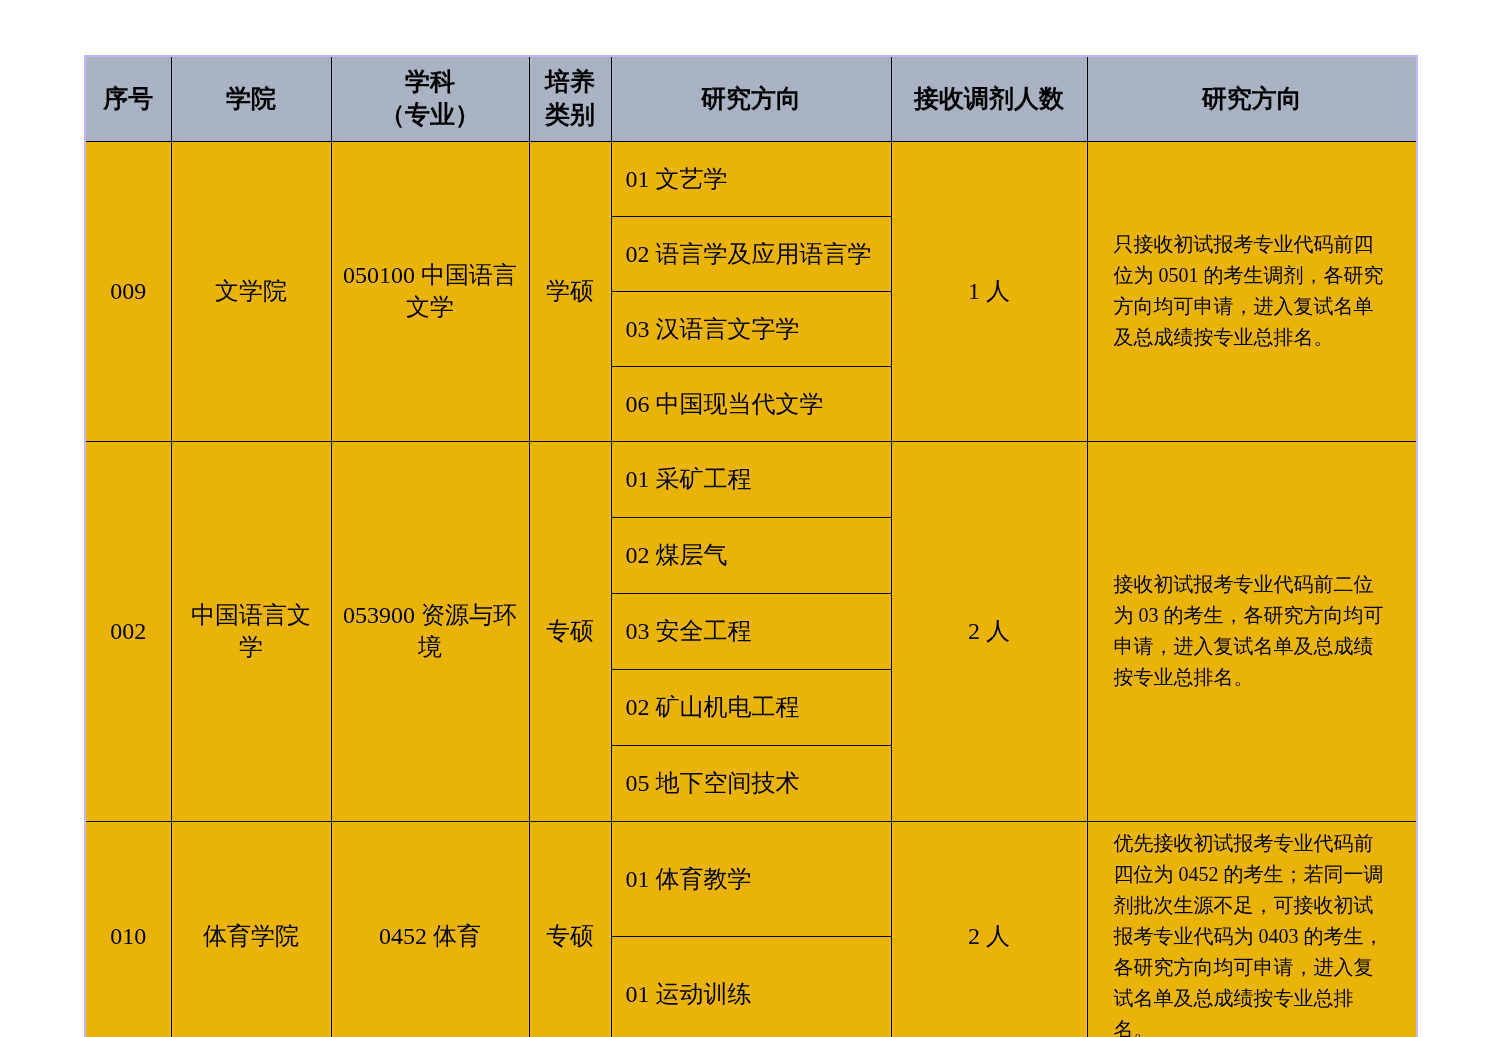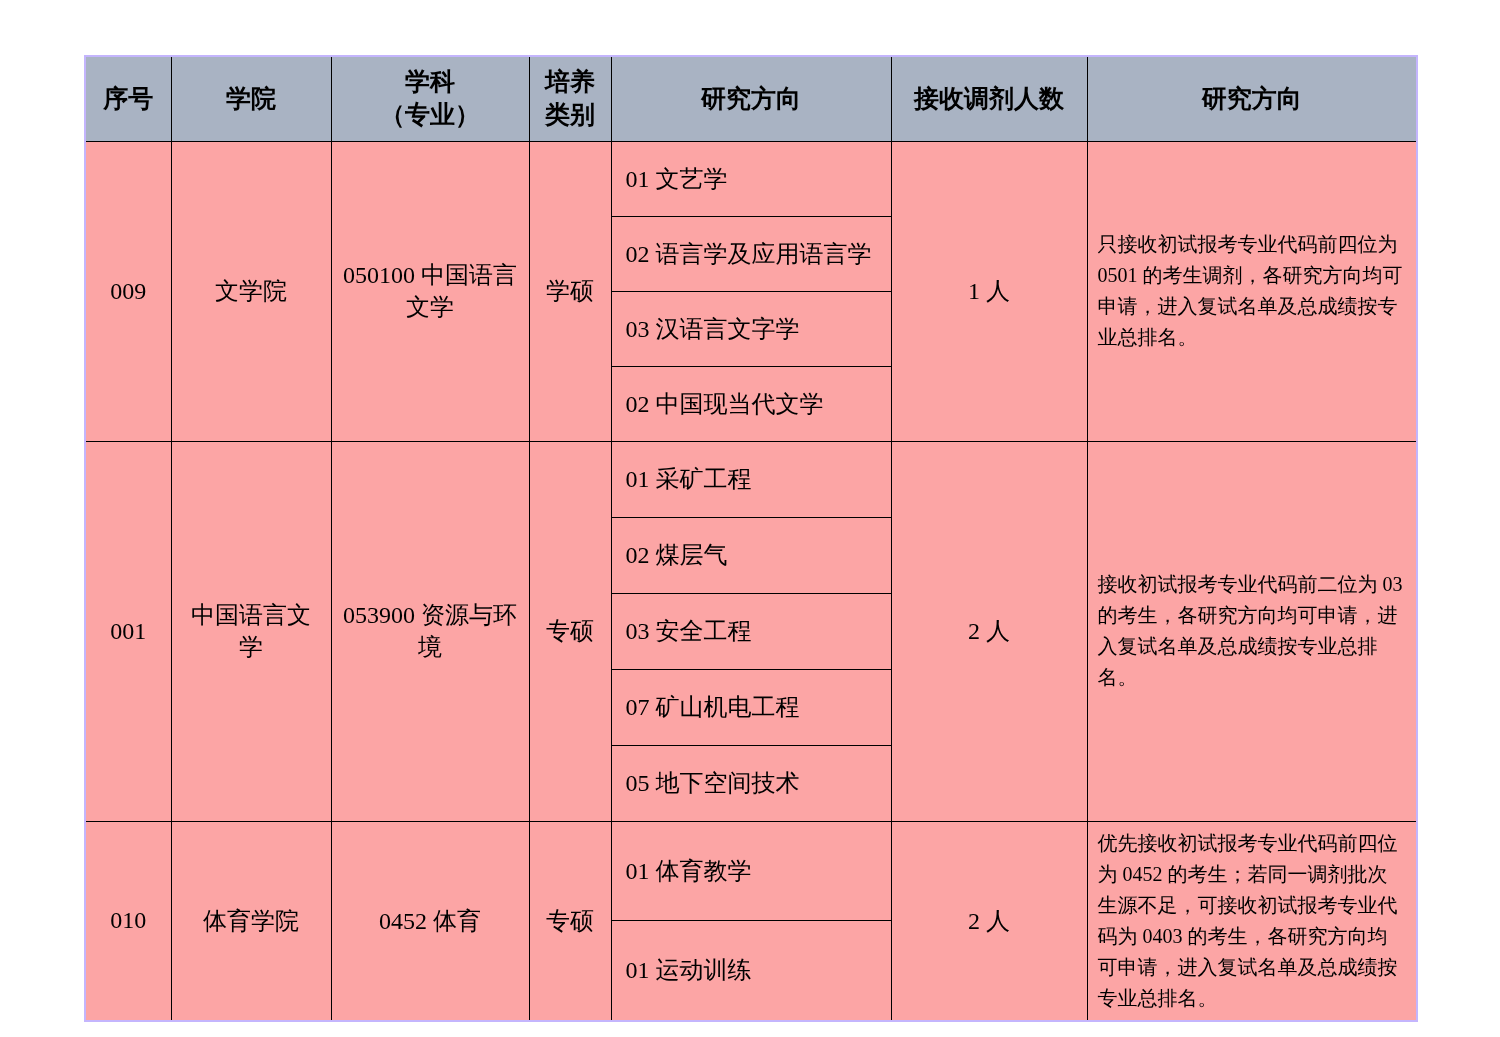--- a/index.html
+++ b/index.html
@@ -35,35 +35,35 @@
     font-weight: bold;
     text-align: center;
     vertical-align: middle;
     white-space: pre-line;
     border-bottom: 2px solid #000000;
     line-height: 1.3;
   }
   tbody td {
     font-size: 24px;
     vertical-align: middle;
-    background: #fca5a5;
+    background: #eab308;
   }
   td.center {
     text-align: center;
     padding: 0 10px;
   }
   td.direction {
     text-align: left;
     padding: 0 8px 0 14px;
   }
   td.req {
     font-size: 20px;
     line-height: 31px;
     text-align: left;
-    padding: 6px 10px;
+    padding: 6px 26px;
     vertical-align: middle;
   }
   .h75 { height: 75px; }
   .h76 { height: 76px; }
   .h95 { height: 95px; }
 </style>
 </head>
 <body>
 
 <div class="page">
@@ -101,40 +101,40 @@
         <td class="center" rowspan="4">1 人</td>
         <td class="req" rowspan="4">只接收初试报考专业代码前四位为 0501 的考生调剂，各研究方向均可申请，进入复试名单及总成绩按专业总排名。</td>
       </tr>
       <tr>
         <td class="direction h75">02 语言学及应用语言学</td>
       </tr>
       <tr>
         <td class="direction h75">03 汉语言文字学</td>
       </tr>
       <tr>
-        <td class="direction h75">02 中国现当代文学</td>
+        <td class="direction h75">06 中国现当代文学</td>
       </tr>
 
       <tr>
-        <td class="center" rowspan="5">001</td>
+        <td class="center" rowspan="5">002</td>
         <td class="center" rowspan="5">中国语言文学</td>
         <td class="center" rowspan="5">053900 资源与环境</td>
         <td class="center" rowspan="5">专硕</td>
         <td class="direction h76">01 采矿工程</td>
         <td class="center" rowspan="5">2 人</td>
         <td class="req" rowspan="5">接收初试报考专业代码前二位为 03 的考生，各研究方向均可申请，进入复试名单及总成绩按专业总排名。</td>
       </tr>
       <tr>
         <td class="direction h76">02 煤层气</td>
       </tr>
       <tr>
         <td class="direction h76">03 安全工程</td>
       </tr>
       <tr>
-        <td class="direction h76">07 矿山机电工程</td>
+        <td class="direction h76">02 矿山机电工程</td>
       </tr>
       <tr>
         <td class="direction h76">05 地下空间技术</td>
       </tr>
 
       <tr>
         <td class="center" rowspan="2">010</td>
         <td class="center" rowspan="2">体育学院</td>
         <td class="center" rowspan="2">0452 体育</td>
         <td class="center" rowspan="2">专硕</td>

